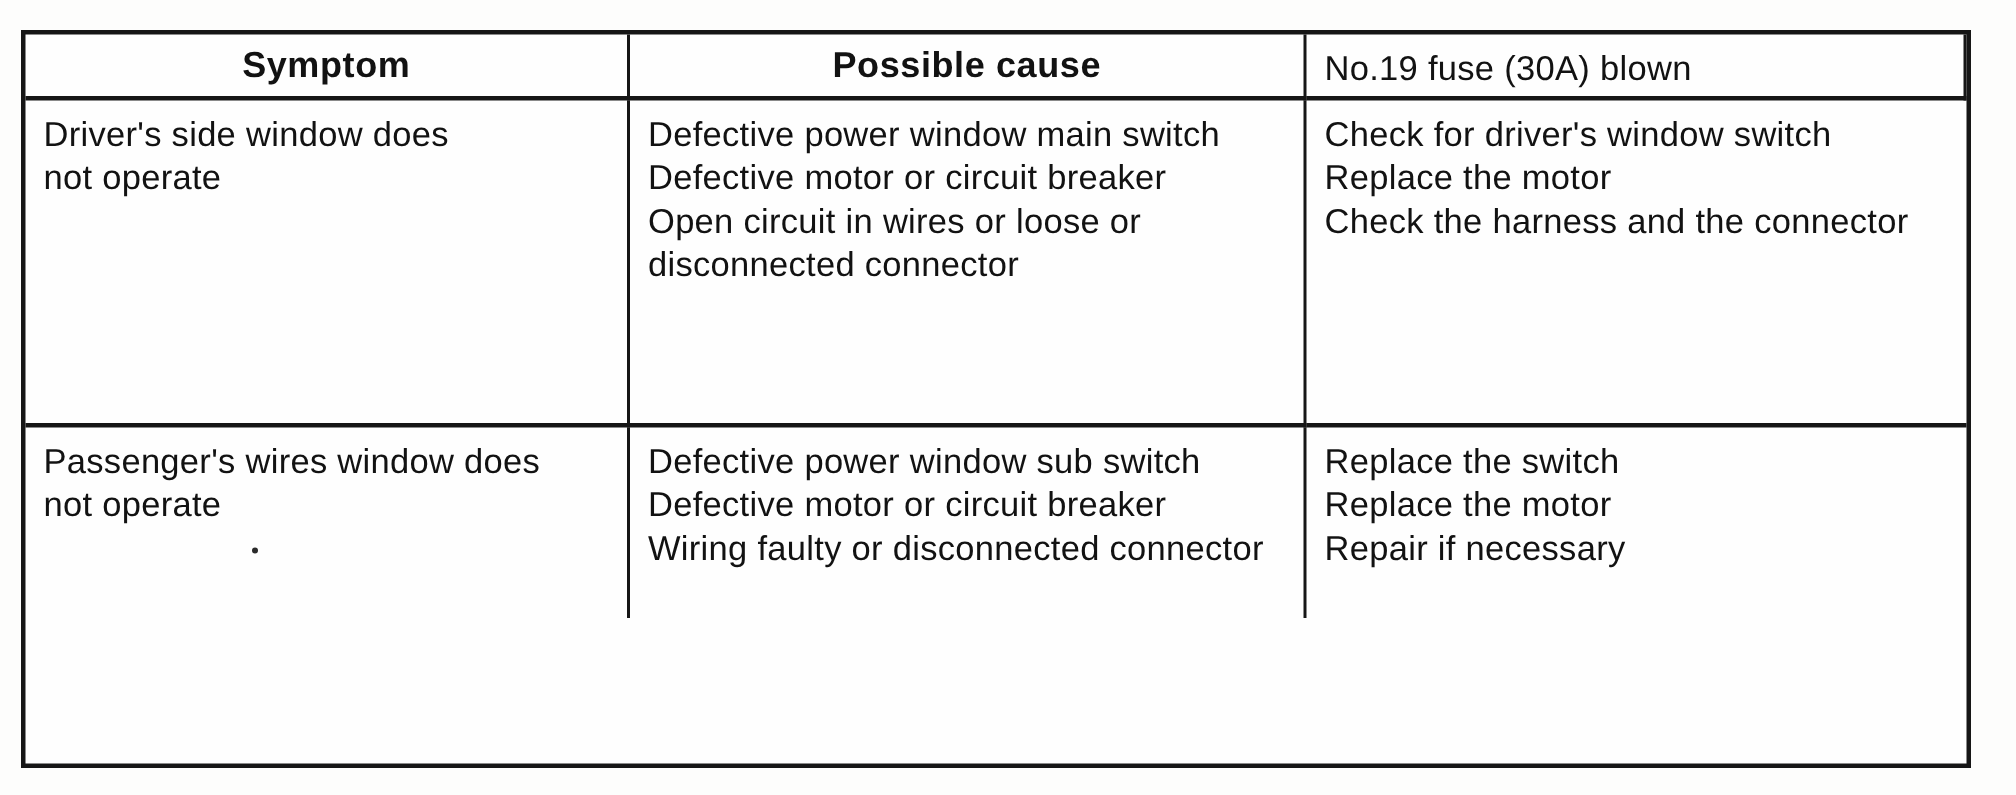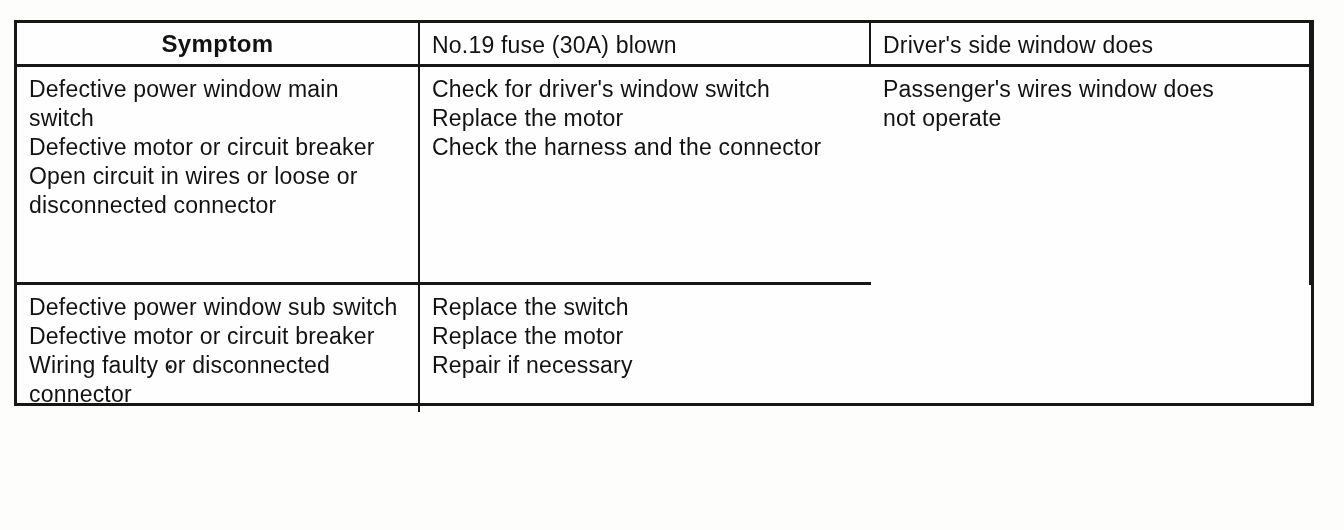--- a/index.html
+++ b/index.html
@@ -8,21 +8,21 @@
     background: #fdfdfc;
     font-family: "Liberation Sans", "DejaVu Sans", sans-serif;
     color: #121212;
     overflow: hidden;
   }
   .page { position: relative; width: 1344px; height: 530px; }
 
   .doc-table {
     position: absolute;
     left: 14px; top: 20px;
-    width: 1300px; height: 386px;
+    width: 1300px; height: 492px;
     border: 3px solid #161616;
     background: #fefefe;
     display: grid;
     grid-template-columns: 403px 451px 1fr;
     grid-template-rows: 44px 218px 127px 1fr;
   }
 
   .cell {
     padding: 8px 10px 0 12px;
     font-size: 23px;
@@ -55,20 +55,21 @@
     border-radius: 50%;
   }
 </style>
 </head>
 <body>
 
 <div class="page">
   <div class="doc-table">
 
     <div class="cell header-cell col-1 hb">Symptom</div>
+    <div class="cell header-cell col-2 hb">Possible cause</div>
 
     <div class="cell col-2 hb">No.19 fuse (30A) blown
 Poor ground
 
 Defective power window main switch
 
 Open circuit in wires or loose or
 disconnected connector</div>
 
     <div class="cell col-1 hb">Driver's side window does

